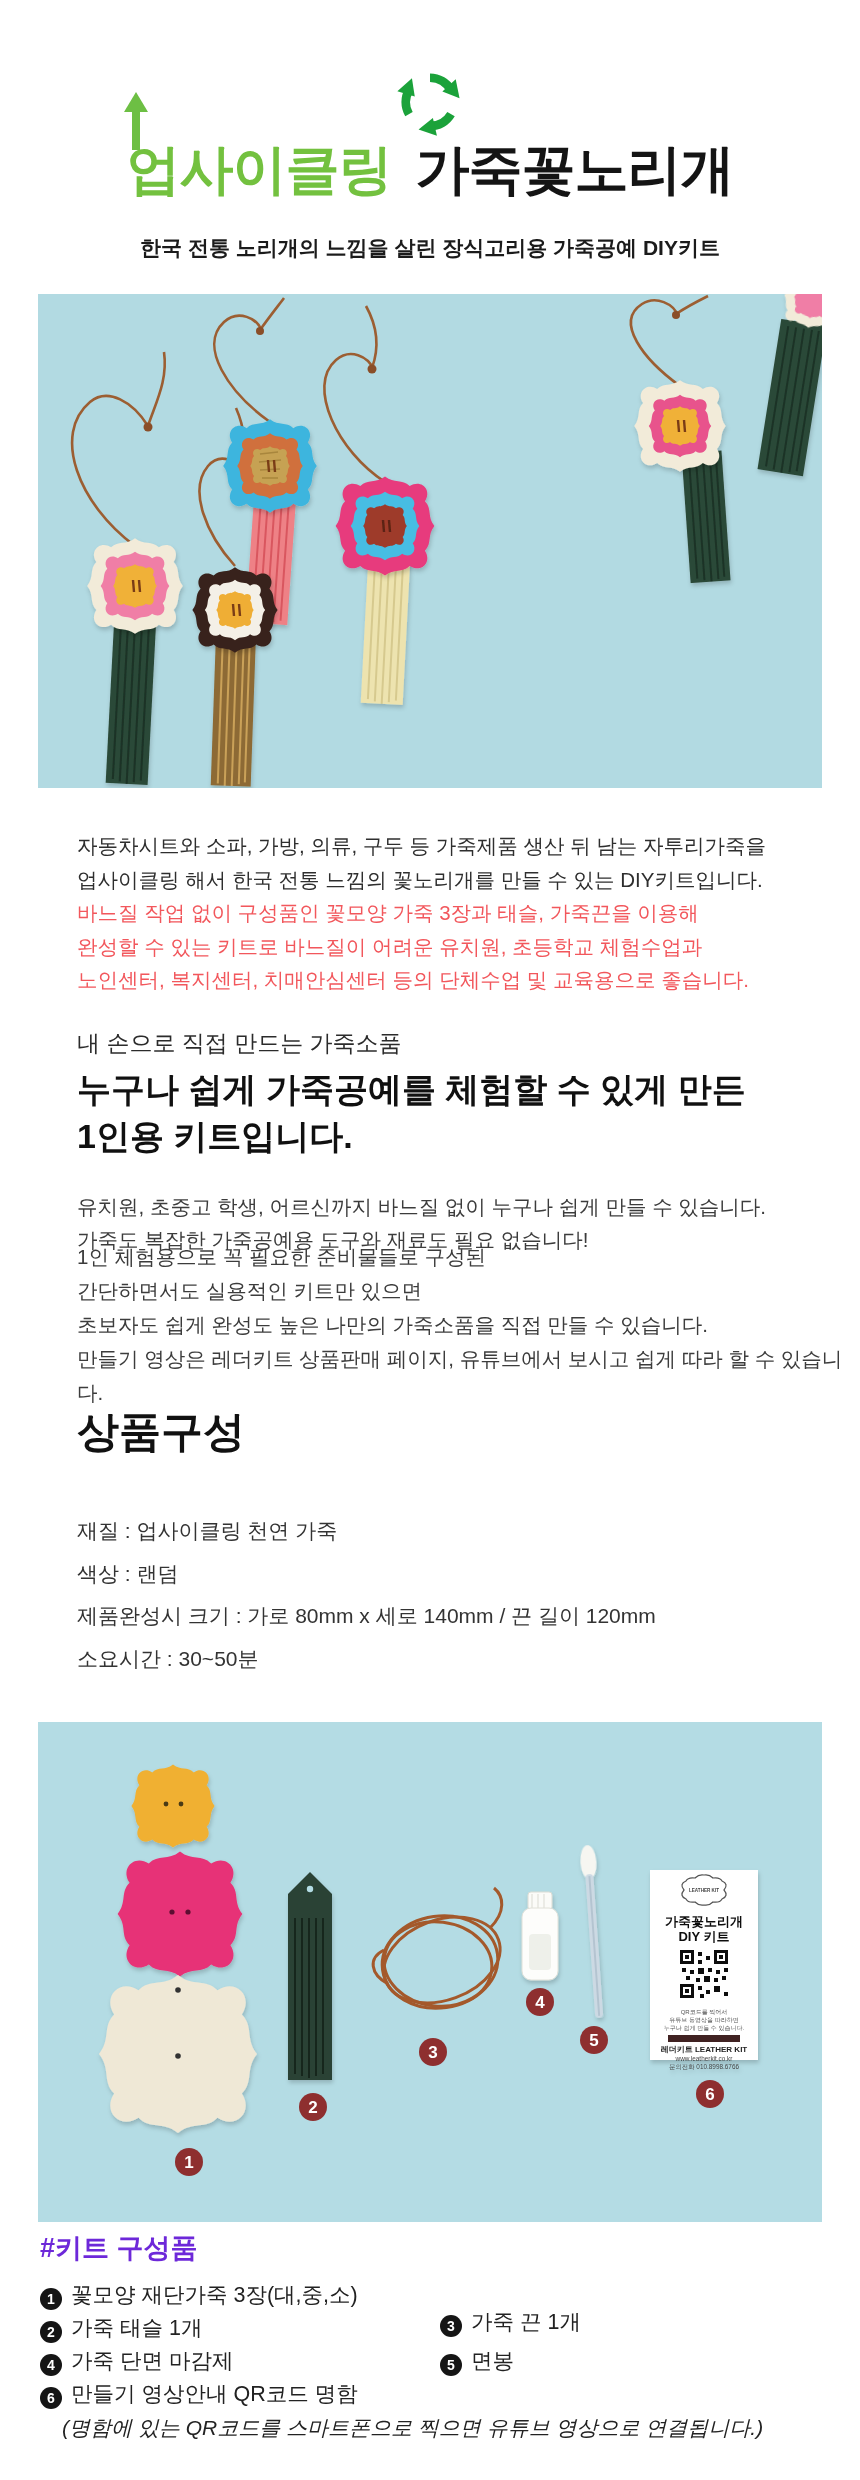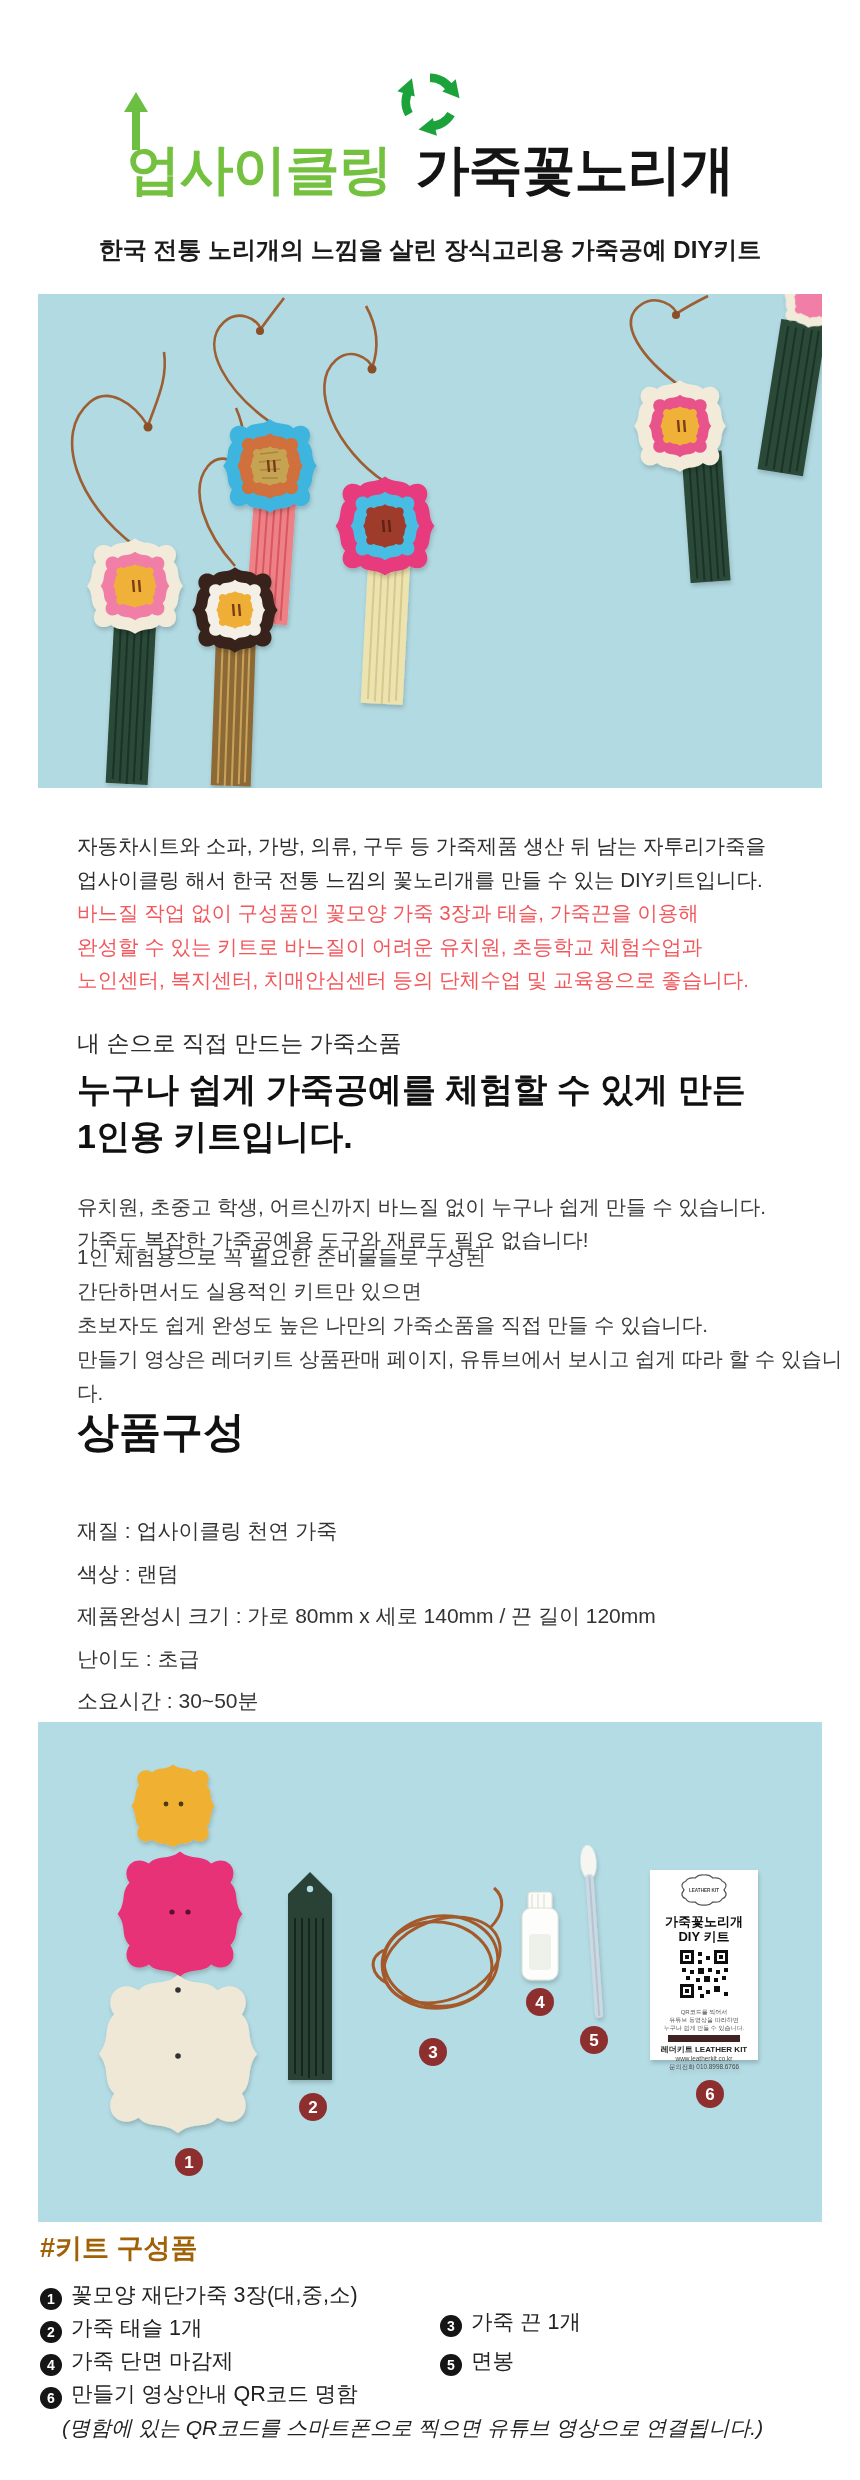--- a/index.html
+++ b/index.html
@@ -6,36 +6,36 @@
   .page{position:relative;width:860px;height:2480px;background:#ffffff;overflow:hidden;
         font-family:"Liberation Sans","DejaVu Sans",sans-serif;color:#222;}
   .abs{position:absolute;}
   
   .recycle{left:388px;top:62px;width:84px;height:80px;}
   .title-row{left:0;top:136px;width:860px;text-align:center;font-size:54px;font-weight:700;
              letter-spacing:-1px;line-height:66px;white-space:nowrap;}
   .title-green{color:#73c13f;position:relative;display:inline-block;}
   .title-black{color:#141414;margin-left:10px;}
   .up-arrow{position:absolute;left:-4px;top:-44px;}
-  .subtitle{left:0;top:234px;width:860px;text-align:center;font-size:24px;font-weight:700;color:#1b1b1b;}
+  .subtitle{left:0;top:234px;width:860px;text-align:center;font-size:21px;font-weight:700;color:#1b1b1b;}
   
   .photo{left:38px;width:784px;overflow:hidden;}
   .photo1{top:294px;height:494px;}
   .photo2{top:1722px;height:500px;}
   
   .intro{left:77px;top:829px;font-size:20.5px;line-height:33.5px;color:#2e2e2e;}
   .red-line{color:#f2575c;}
   .kicker{left:77px;top:1028px;font-size:23px;color:#2b2b2b;}
   .h2{left:77px;top:1066px;font-size:34px;line-height:47px;font-weight:800;color:#101010;}
   .para1{left:77px;top:1190px;font-size:20.5px;line-height:33px;color:#3c3c3c;}
   .para2{left:77px;top:1240px;font-size:20.5px;line-height:34px;color:#3c3c3c;}
   .prod-h{left:77px;top:1404px;font-size:42px;font-weight:800;color:#111;}
   .specs{left:77px;top:1510px;font-size:21px;line-height:42.5px;color:#333;}
   
-  .kit-h{left:40px;top:2230px;font-size:27px;font-weight:800;color:#a16207;}
+  .kit-h{left:40px;top:2230px;font-size:27px;font-weight:800;color:#6d28d9;}
   .kit{left:40px;top:2280px;font-size:21.5px;color:#222;}
   .kit-row{position:absolute;left:0;white-space:nowrap;}
   .kit-col2{position:absolute;left:400px;white-space:nowrap;}
   .num-badge{display:inline-block;width:22px;height:22px;border-radius:50%;background:#151515;color:#fff;
              font-size:14px;font-weight:700;text-align:center;line-height:22px;margin-right:9px;
              vertical-align:-2px;}
   .kit-note{position:absolute;left:22px;top:134px;font-size:21px;color:#222;white-space:nowrap;font-style:italic;}
 </style>
 </head>
 <body>
@@ -195,21 +195,20 @@
     <div>초보자도 쉽게 완성도 높은 나만의 가죽소품을 직접 만들 수 있습니다.</div>
     <div>만들기 영상은 레더키트 상품판매 페이지, 유튜브에서 보시고 쉽게 따라 할 수 있습니다.</div>
   </div>
 
   <div class="abs prod-h">상품구성</div>
 
   <div class="abs specs">
     <div>재질 : 업사이클링 천연 가죽</div>
     <div>색상 : 랜덤</div>
     <div>제품완성시 크기 : 가로 80mm x 세로 140mm / 끈 길이 120mm</div>
-    <div>난이도 : 초급</div>
     <div>소요시간 : 30~50분</div>
   </div>
 
   <svg class="abs photo photo2" viewBox="0 0 784 500">
     <rect x="0" y="0" width="784" height="500" fill="#b4dce4"></rect>
 
     <g filter="url(#ds)">
       <use href="#flw" transform="translate(135,84) scale(0.80)" fill="#f0b032"></use>
       <circle cx="128" cy="82" r="2.4" fill="#4a3a12"></circle>
         <circle cx="143" cy="82" r="2.4" fill="#4a3a12"></circle>

